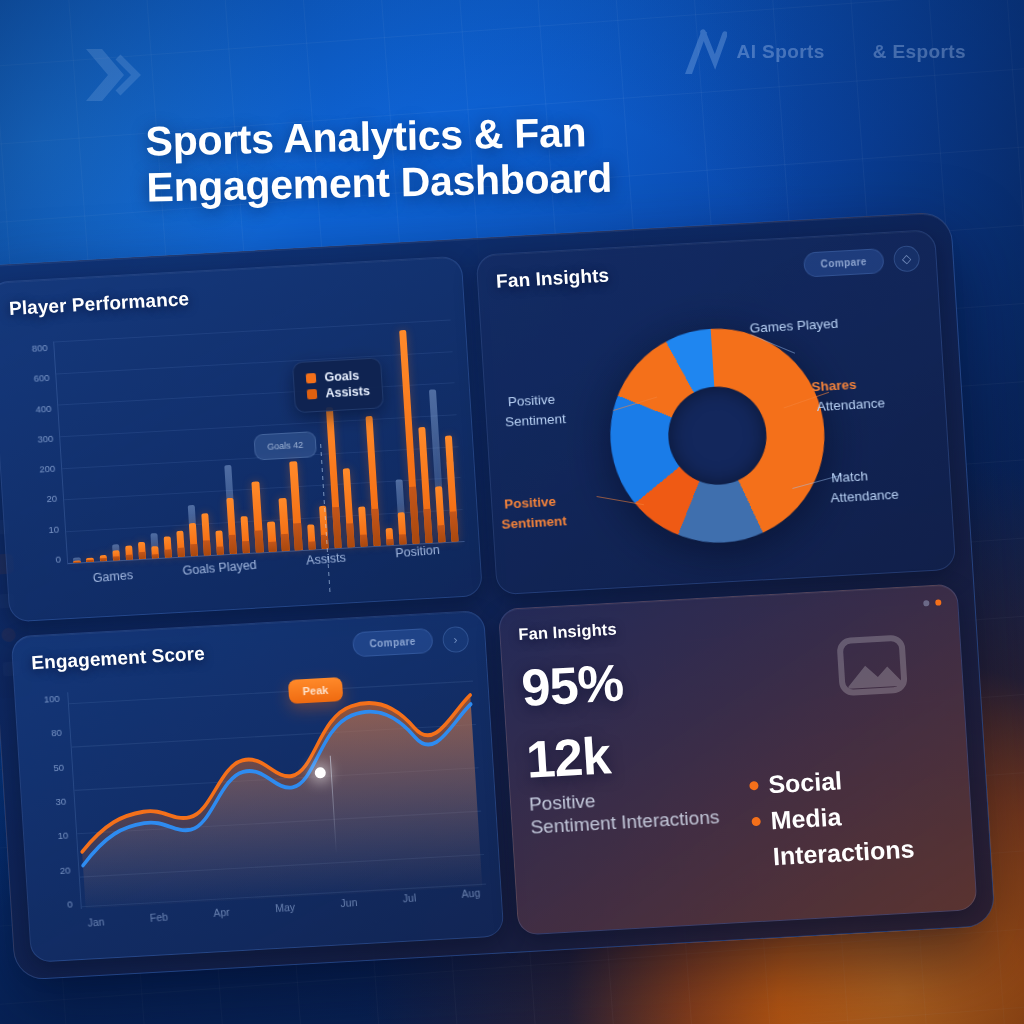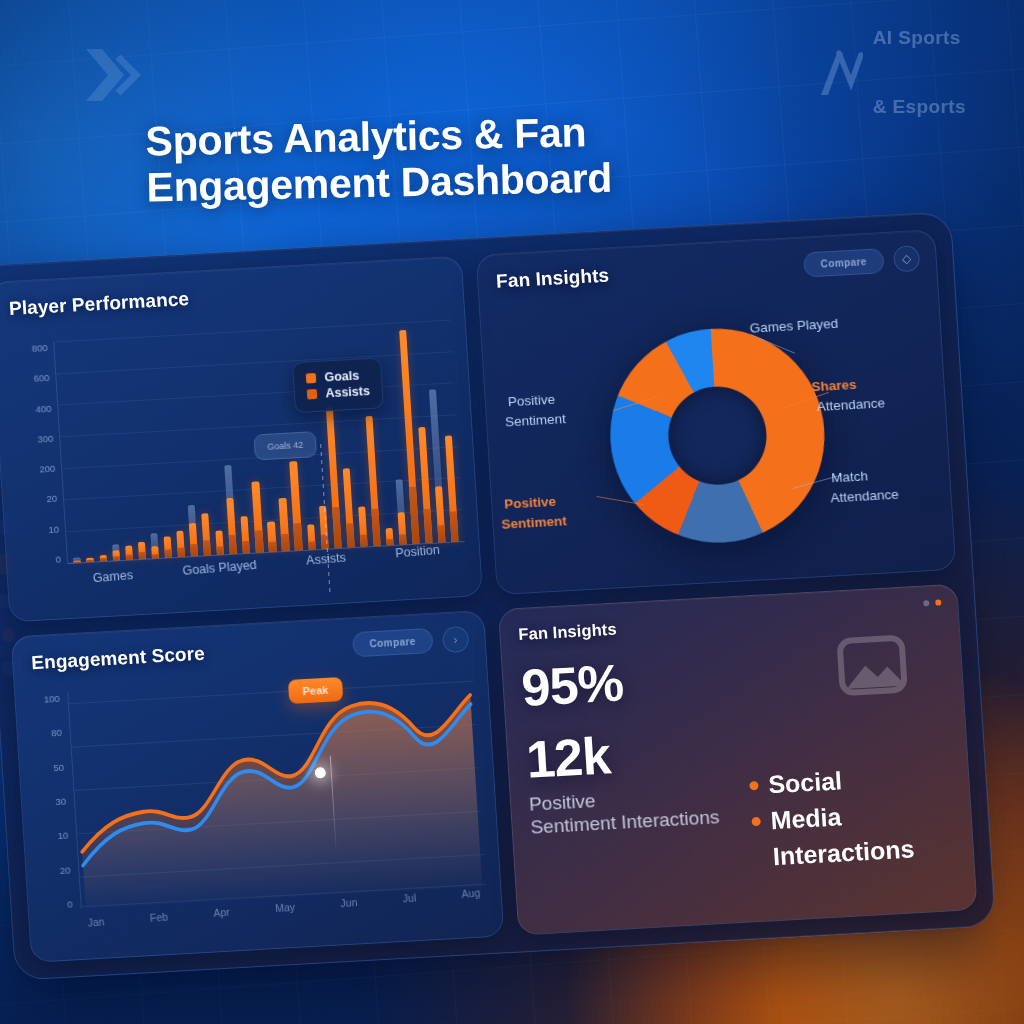--- a/index.html
+++ b/index.html
@@ -38,21 +38,21 @@
     opacity:.15;
   }
 
   
   .logo-block{
     position:absolute; right:58px; top:28px;
     display:flex; align-items:center; gap:10px;
     opacity:.30; filter:blur(.6px);
   }
   .logo-mark{ width:46px; height:48px; }
-  .logo-words{ display:flex; flex-direction:column; line-height:1.08;gap:48px; }
+  .logo-words{ display:flex; flex-direction:row; line-height:1.08;gap:48px; }
   .logo-words span{
     color:#cfe2ff; font-size:19px; font-weight:700; letter-spacing:.4px;
     filter:blur(.7px);
   }
 
   
   .title{
     position:absolute; left:146px; top:112px; width:620px;
     color:#fff; font-size:41px; font-weight:800; line-height:1.13;
     letter-spacing:-.3px;

